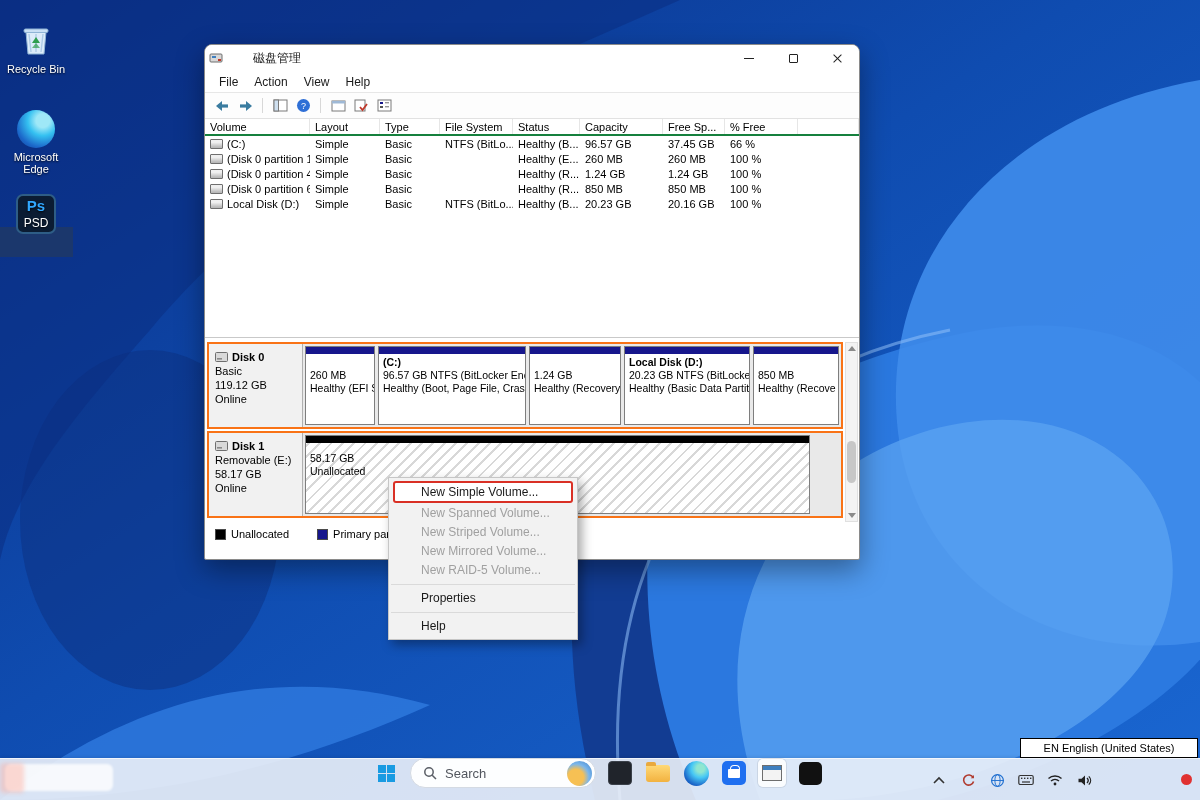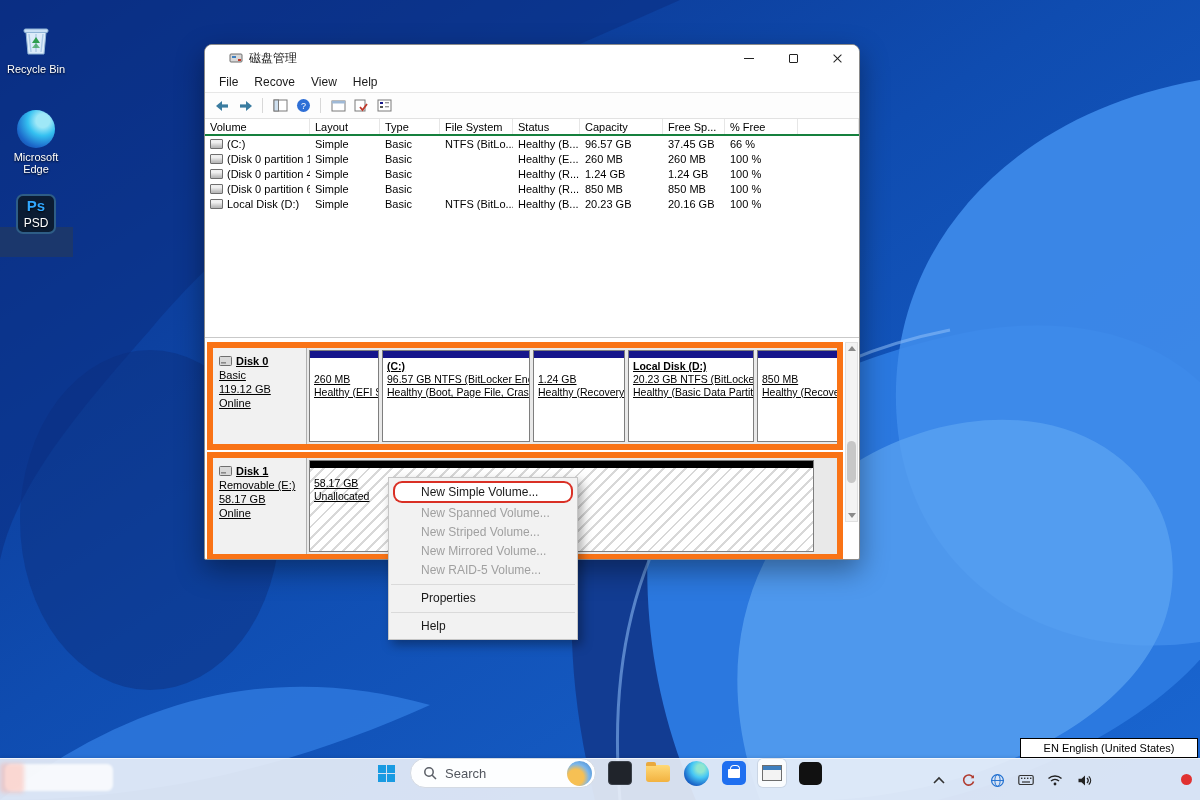--- a/index.html
+++ b/index.html
@@ -22,21 +22,21 @@
       display:flex; flex-direction:column; align-items:center; justify-content:center; }
   .ps-square .ps-txt { color:#31a8ff; font-weight:bold; font-size:15px; line-height:16px; }
   .ps-square .psd-txt { color:#fff; font-size:12px; margin-top:2px; }
   .ps-strip { position:absolute; left:0; top:227px; width:73px; height:30px;
       background:rgba(38,58,88,.6); z-index:1; }
 
   
   .dm-window { position:absolute; left:204px; top:44px; width:656px; height:516px; background:#fff;
       border:1px solid #8a8a8a; border-radius:8px 8px 2px 2px; box-shadow:0 10px 28px rgba(0,0,0,.38);
       z-index:10; overflow:hidden; }
-  .titlebar { display:flex; align-items:center; height:26px; padding-left:24px; background:#fff; }
+  .titlebar { display:flex; align-items:center; height:26px; padding-left:4px; background:#fff;gap:24px; }
   .title-text { font-size:12px; margin-left:6px; color:#1a1a1a; }
   .win-controls { margin-left:auto; display:flex; height:100%; }
   .win-btn { width:44px; display:flex; align-items:center; justify-content:center; cursor:default; }
   .g-min { width:10px; height:1px; background:#222; }
   .g-max { width:9px; height:9px; border:1px solid #222; border-radius:1px; }
   .g-close { position:relative; width:11px; height:11px; }
   .g-close::before,.g-close::after { content:""; position:absolute; left:5px; top:0; width:1px; height:11px; background:#222; }
   .g-close::before { transform:rotate(45deg); } .g-close::after { transform:rotate(-45deg); }
 
   .menubar { display:flex; align-items:center; height:22px; padding-left:6px; font-size:12px;
@@ -55,21 +55,21 @@
   .vheader > div { height:100%; display:flex; align-items:center; padding:0 5px; border-right:1px solid #e6e6e6;
       white-space:nowrap; overflow:hidden; }
   .vrow { height:15px; }
   .vrow > div { padding:0 5px; white-space:nowrap; overflow:hidden; }
   .vol-cell { display:flex; align-items:center; gap:4px; }
   .mini-disk { width:13px; height:10px; flex:none; border:1px solid #6f6f6f; border-radius:1px;
       background:linear-gradient(#f0f0f0 0 30%, #b9b9b9 90%); }
 
   
   .disk-area { position:relative; height:186px; background:#fff; padding:4px 16px 2px 2px; }
-  .disk-row { display:flex; height:108px; margin-bottom:2px; border:6px solid #f97316; background:#e9e9e9;text-decoration:underline; }
+  .disk-row { display:flex; height:87px; margin-bottom:2px; border:2px solid #f97316; background:#e9e9e9; }
   .disk-label { width:94px; flex:none; background:#f1f1f1; border-right:1px solid #b0b0b0; padding:6px 6px; font-size:11px; line-height:14px; color:#000; }
   .disk-name { font-weight:bold; display:flex; align-items:center; gap:4px; }
   .partitions { flex:1; display:flex; gap:3px; padding:2px; overflow:hidden; }
   .part { border:1px solid #7e7e7e; background:#fff; display:flex; flex-direction:column; overflow:hidden; flex:none; }
   .part-bar { height:7px; background:#16168c; flex:none; }
   .part-text { padding:2px 4px; font-size:10.5px; line-height:13px; white-space:nowrap; overflow:hidden; color:#000; }
   .pt1 { font-weight:bold; min-height:13px; }
   .part.unalloc { background:repeating-linear-gradient(135deg,#ffffff 0 6px,#d8d8d8 6px 8px); }
   .part.unalloc .part-bar { background:#000; }
   .part.unalloc .part-text { padding-top:9px; background:transparent; }
@@ -85,21 +85,21 @@
   .legend-item { display:flex; align-items:center; }
   .swatch { width:11px; height:11px; border:1px solid #4a4a4a; margin-right:5px; }
   .sw-unalloc { background:#000; } .sw-primary { background:#16168c; }
 
   
   .context-menu { position:absolute; left:388px; top:477px; width:190px; background:#f2f2f2;
       border:1px solid #c6c6c6; box-shadow:4px 5px 10px rgba(0,0,0,.35); padding:3px 0; font-size:12px; z-index:50; }
   .cm-item { height:19px; line-height:19px; padding-left:32px; color:#1a1a1a; white-space:nowrap; overflow:hidden; }
   .cm-item.disabled { color:#a0a0a0; }
   .cm-item.highlighted { height:22px; line-height:22px; margin:0 4px 1px 4px; padding-left:28px; background:#fff;
-      border-radius:9px; box-shadow:inset 0 0 0 2px #d93025; }
+      border-radius:3px; box-shadow:inset 0 0 0 2px #d93025; }
   .cm-sep { height:1px; background:#dadada; margin:4px 2px; }
 
   
   .taskbar { position:absolute; left:0; right:0; bottom:0; height:42px;
       background:rgba(236,241,248,.9); border-top:1px solid rgba(255,255,255,.65);
       box-shadow:0 -1px 3px rgba(0,0,0,.10); z-index:20; }
   .tb-center { position:absolute; left:372px; top:0; height:28px; display:flex; align-items:center; gap:10px; }
   .tb-app { width:28px; height:28px; display:flex; align-items:center; justify-content:center; border-radius:5px; }
   .tb-app.active { background:rgba(255,255,255,.85); box-shadow:0 0 0 1px rgba(0,0,0,.08); }
   .win-logo { display:grid; grid-template-columns:8px 8px; grid-template-rows:8px 8px; gap:1px; }
@@ -199,21 +199,21 @@
           <div class="g-max"></div>
         </div>
       <div class="win-btn">
           <div class="g-close"></div>
         </div>
     </div>
   </div>
 
   <div class="menubar">
     <span class="menu-item">File</span>
-    <span class="menu-item">Recove</span>
+    <span class="menu-item">Action</span>
     <span class="menu-item">View</span>
     <span class="menu-item">Help</span>
   </div>
 
   <div class="toolbar">
     <span class="tbi">
       <svg width="15" height="12" viewBox="0 0 15 12">
           <path d="M7 1 L1 6 L7 11 Z" fill="#3a7ca0"></path>
           <rect x="6" y="4.4" width="7" height="3.2" fill="#3a7ca0"></rect>
         </svg>

